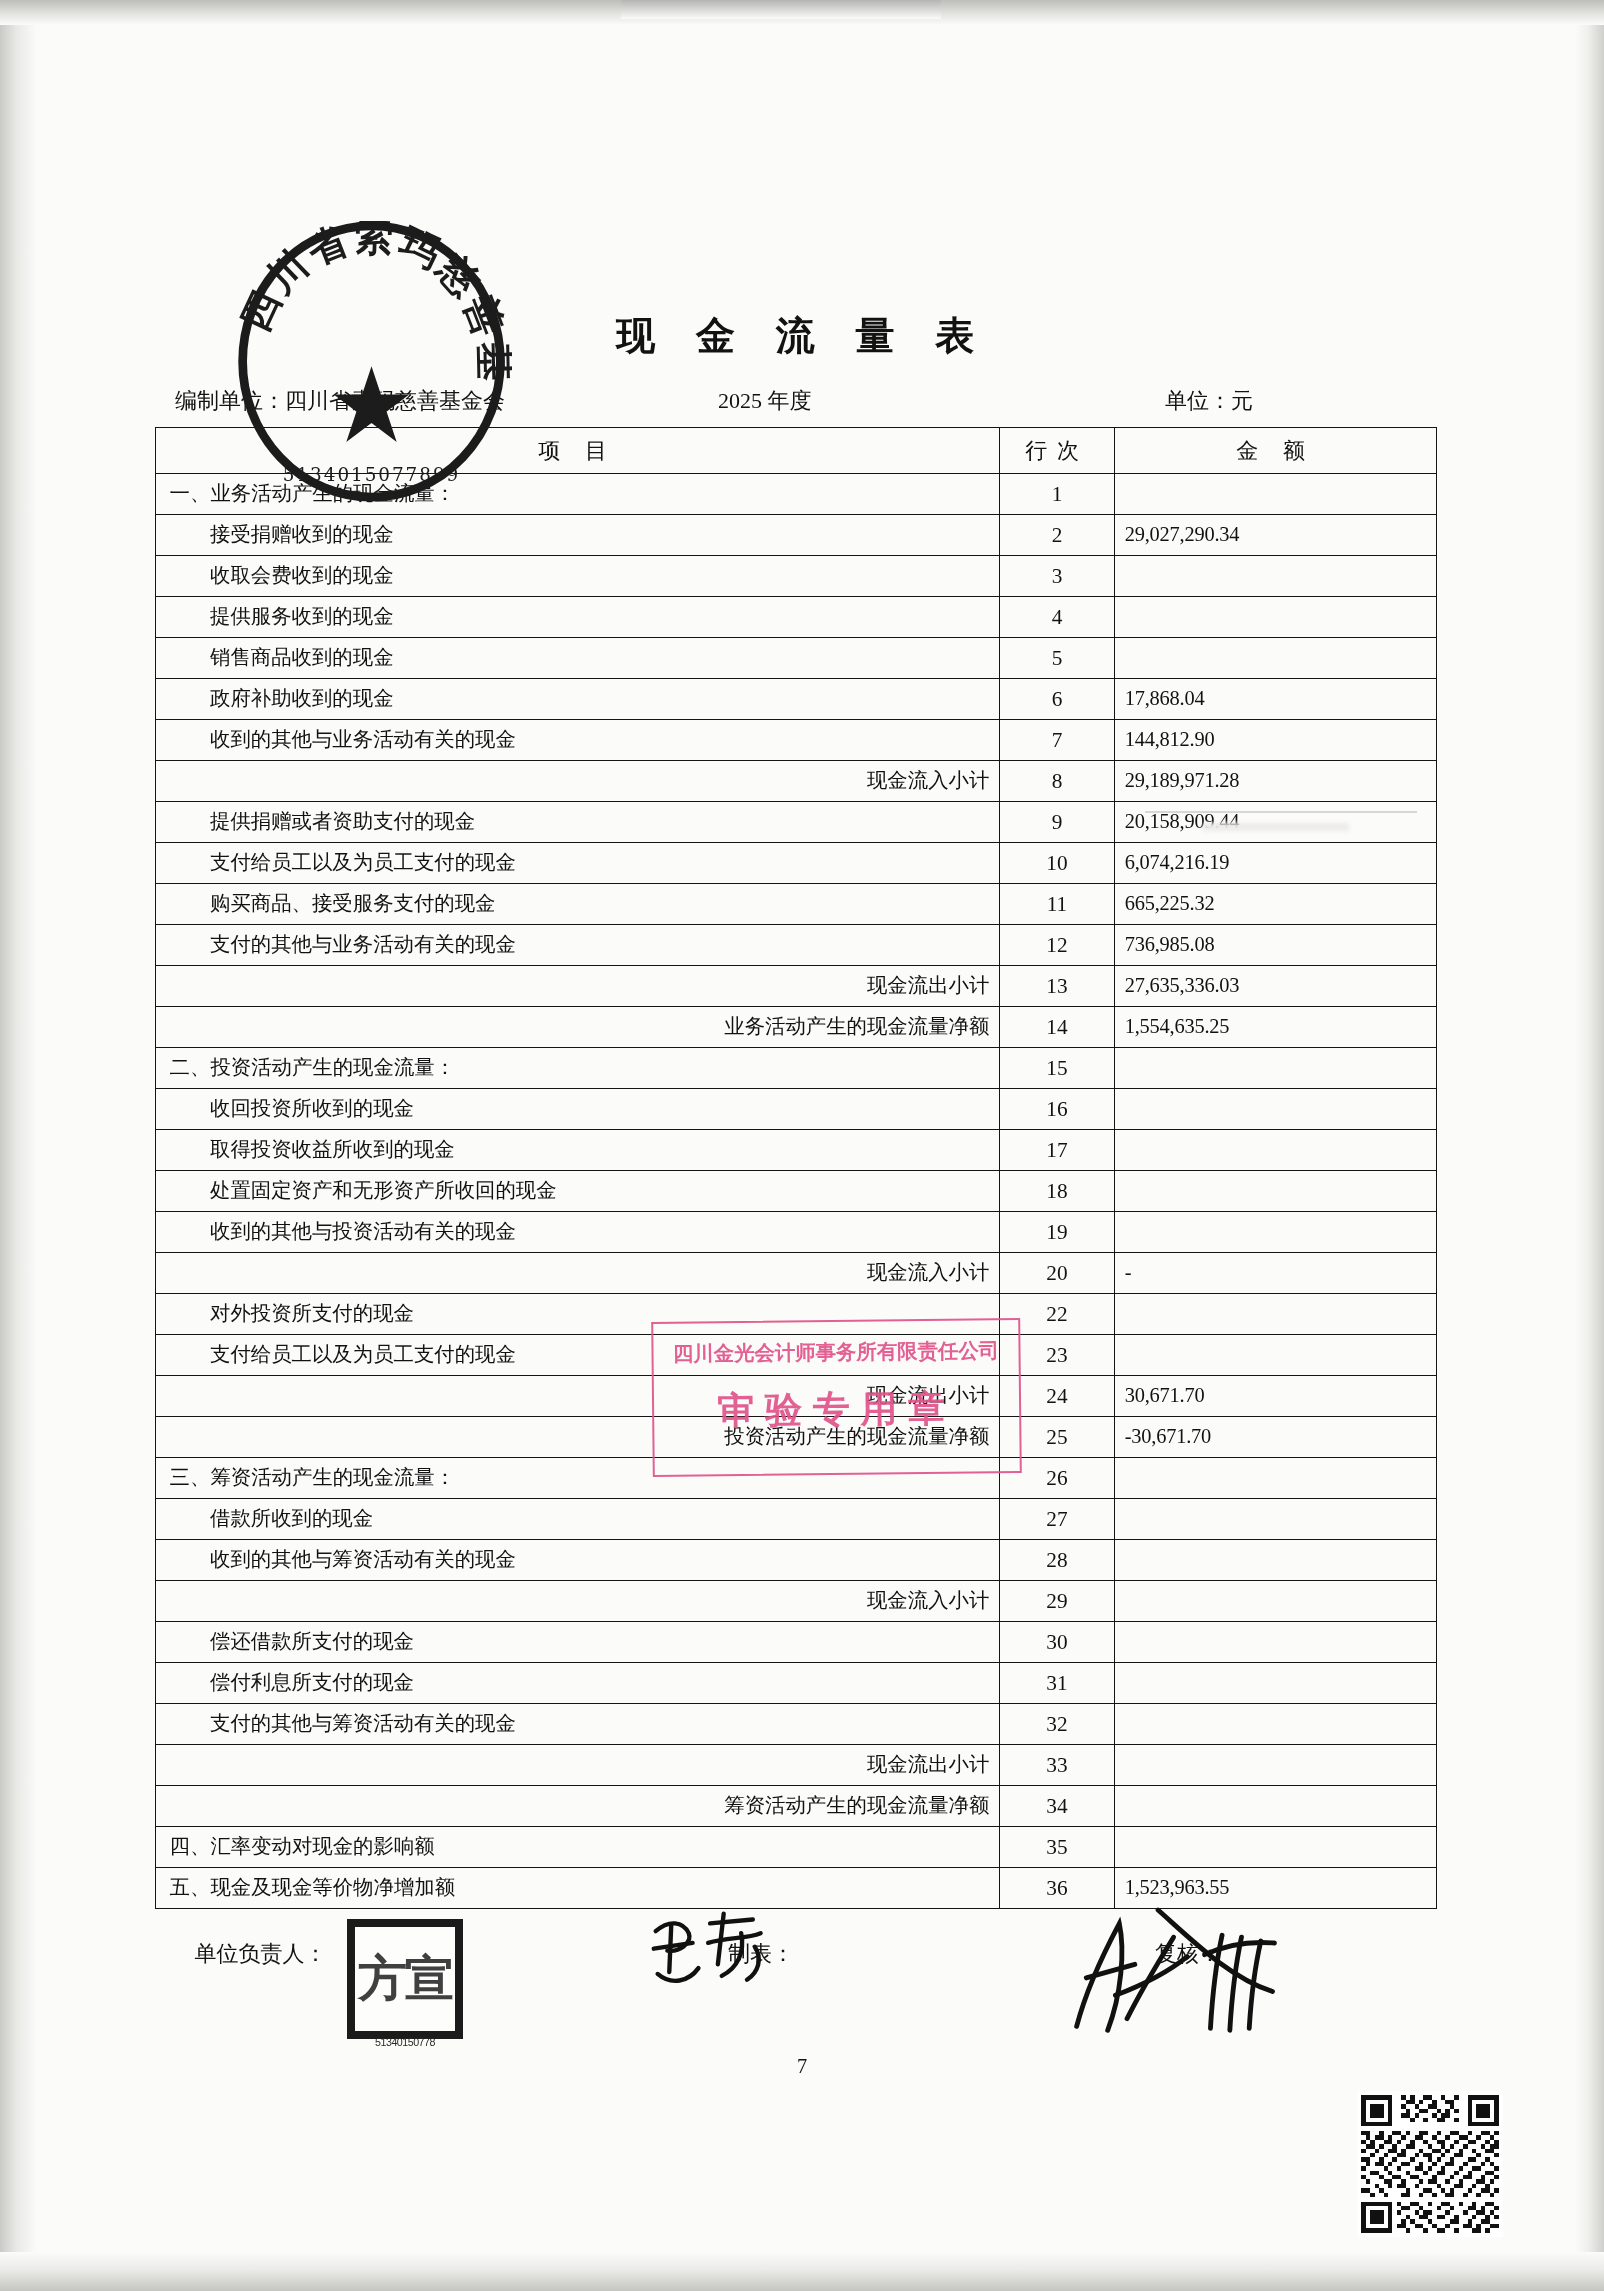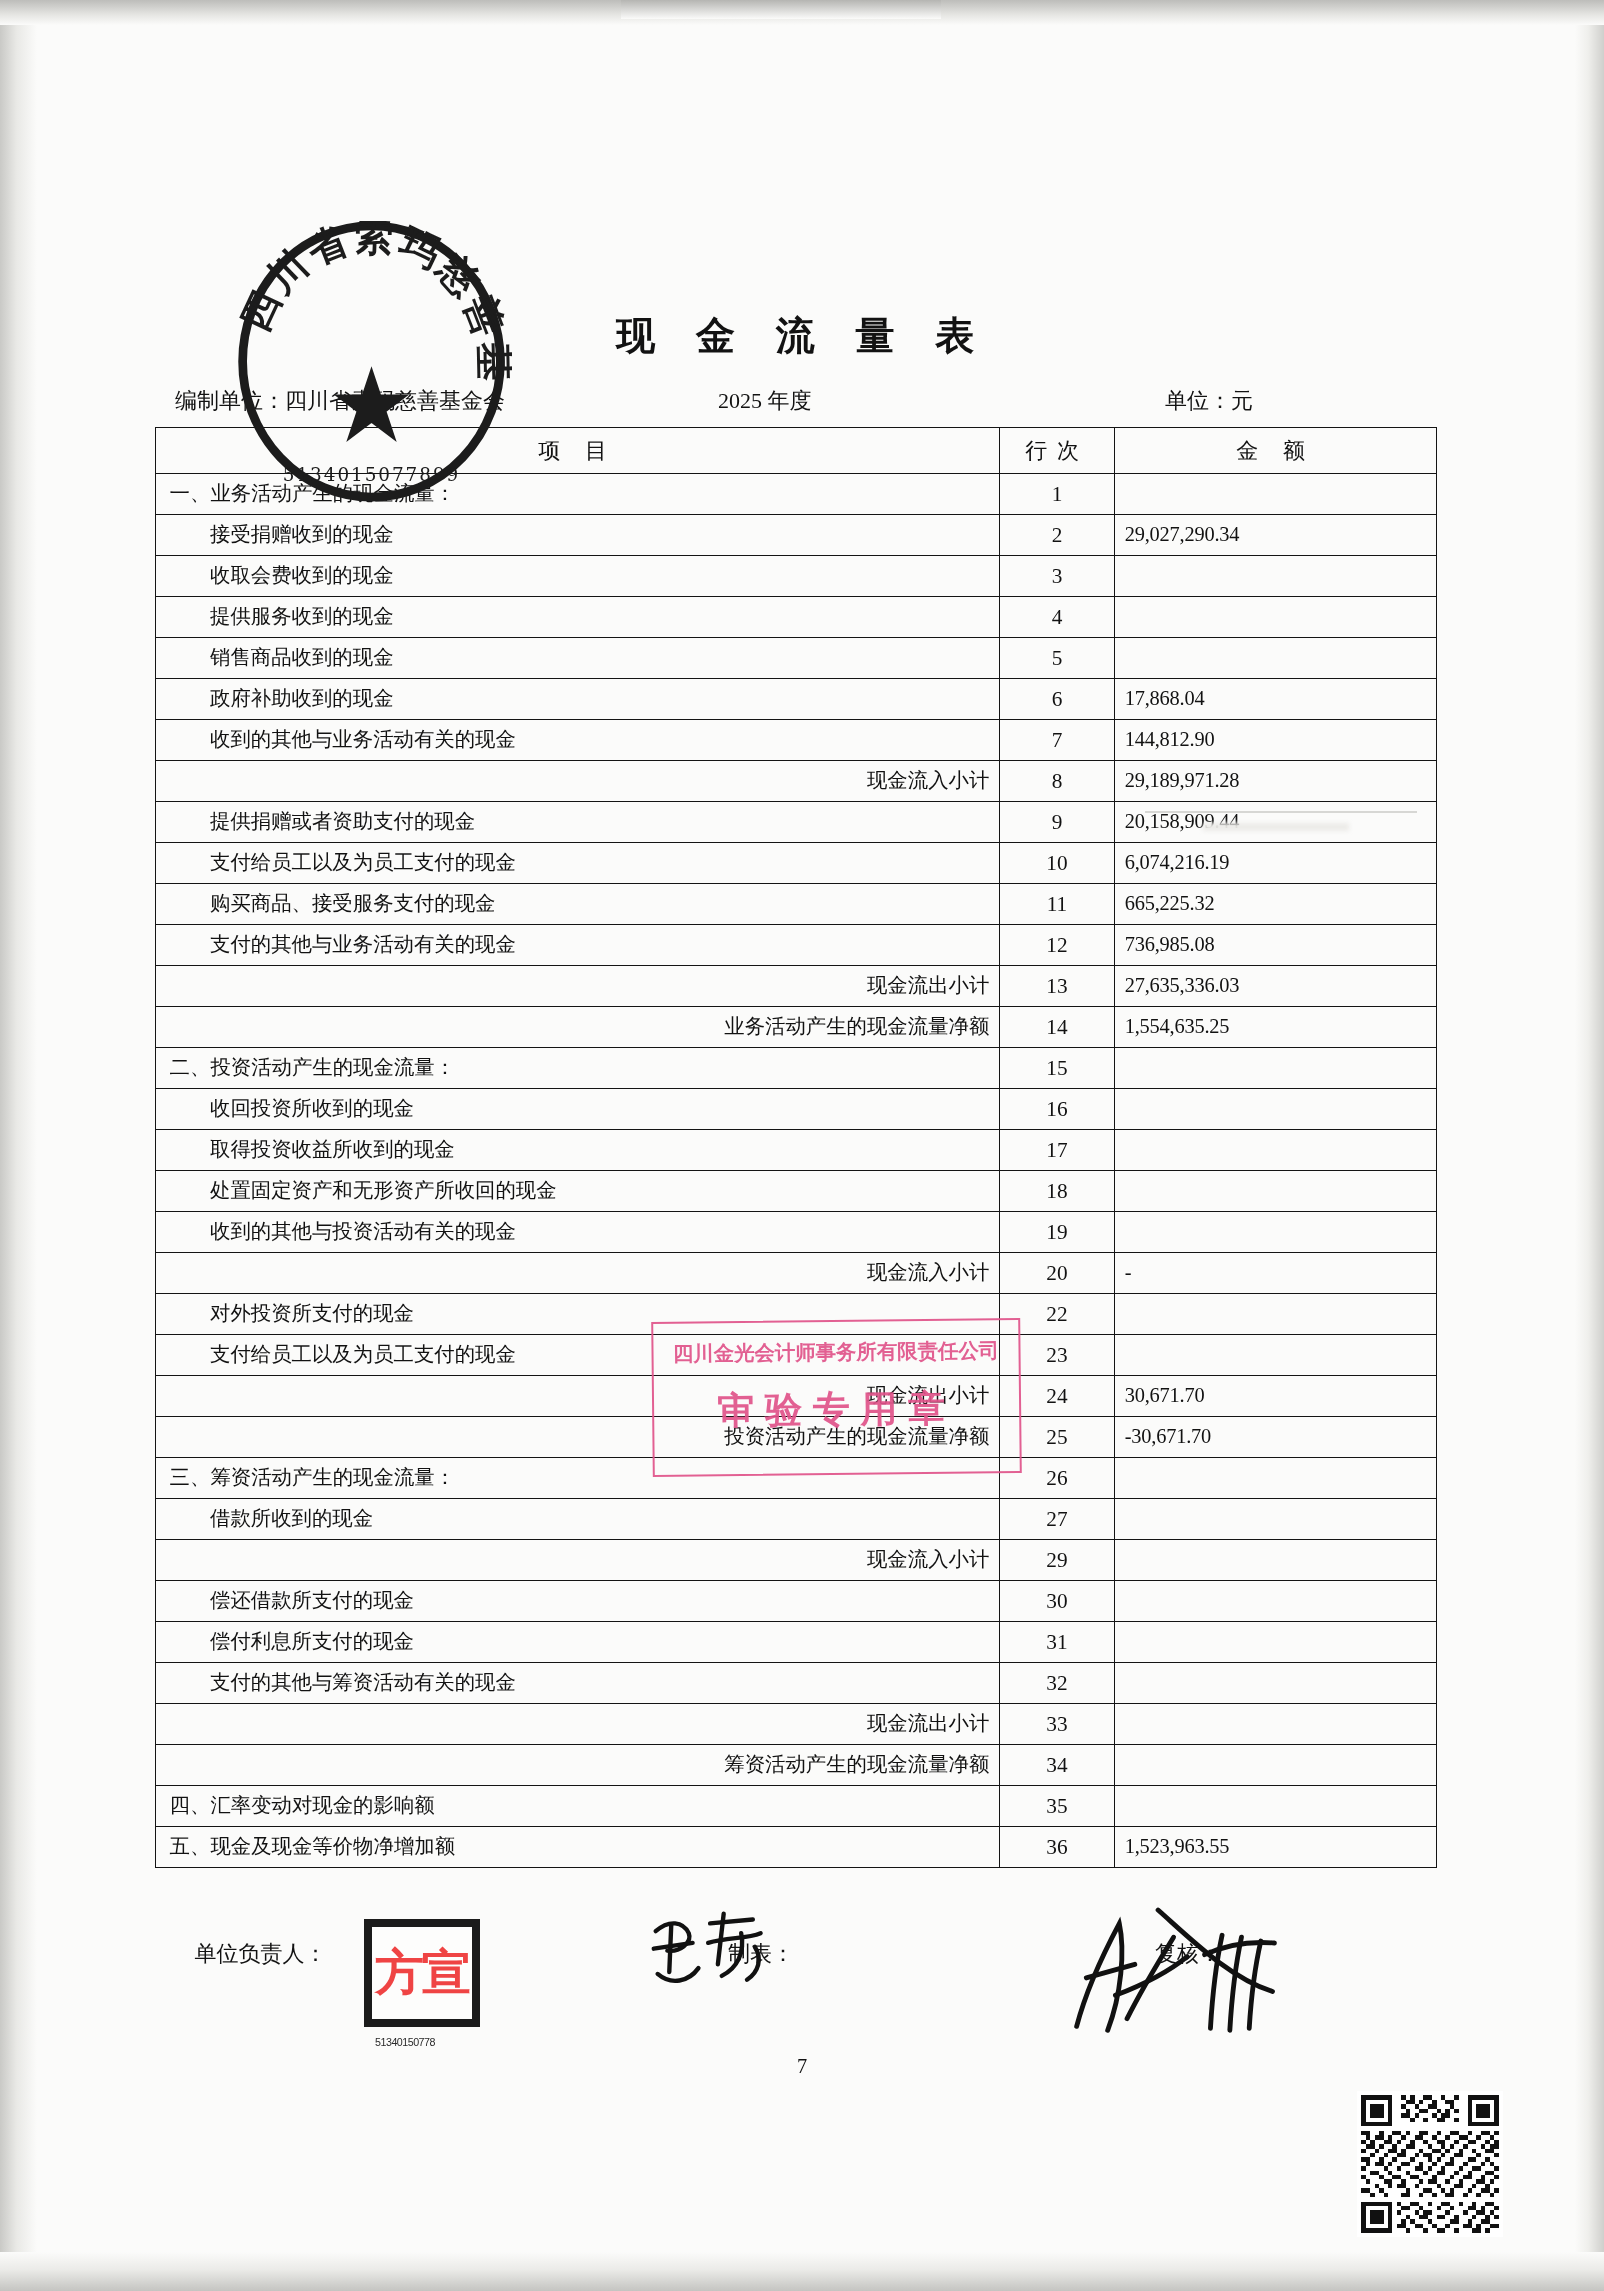--- a/index.html
+++ b/index.html
@@ -108,33 +108,33 @@
     left: 175px; top: 1939px; width: 1281px; height: 49px;
   }
   .sig-label { position: absolute; font-size: 22px; white-space: nowrap; }
   .sig-1 { left: 19.4px;  top: 0; }
   .sig-2 { left: 553px; top: 0; }
   .sig-3 { left: 980px; top: 0; }
 
   
   .owner-seal {
     position: absolute;
-    left: 364px; top: 1919px;
-    width: 116px; height: 108px;
+    left: 347px; top: 1919px;
+    width: 116px; height: 120px;
     border: 8.7px solid #1b1b1b;
     background: #fdfdfc;
     box-sizing: border-box;
     display: flex;
     align-items: center;
     justify-content: center;
     font-family: "DejaVu Serif", serif;
     font-size: 49px;
     font-weight: bold;
     letter-spacing: -1.9px;
-    color: #ef4444;
+    color: #404040;
     overflow: hidden;
   }
   .owner-seal-code {
     position: absolute;
     left: 347px; top: 2036px; width: 116px;
     text-align: center;
     font-size: 10.7px;
     letter-spacing: -0.5px;
     color: #2a2a2a;
     font-family: "Liberation Sans", sans-serif;
@@ -360,20 +360,25 @@
           <td class="amount">-30,671.70</td>
         </tr>
         <tr>
           <td class="item lv0">三、筹资活动产生的现金流量：</td>
           <td class="line">26</td>
           <td class="amount"></td>
         </tr>
         <tr>
           <td class="item lv1">借款所收到的现金</td>
           <td class="line">27</td>
+          <td class="amount"></td>
+        </tr>
+        <tr>
+          <td class="item lv1">收到的其他与筹资活动有关的现金</td>
+          <td class="line">28</td>
           <td class="amount"></td>
         </tr>
         <tr>
           <td class="item sub">现金流入小计</td>
           <td class="line">29</td>
           <td class="amount"></td>
         </tr>
         <tr>
           <td class="item lv1">偿还借款所支付的现金</td>
           <td class="line">30</td>

